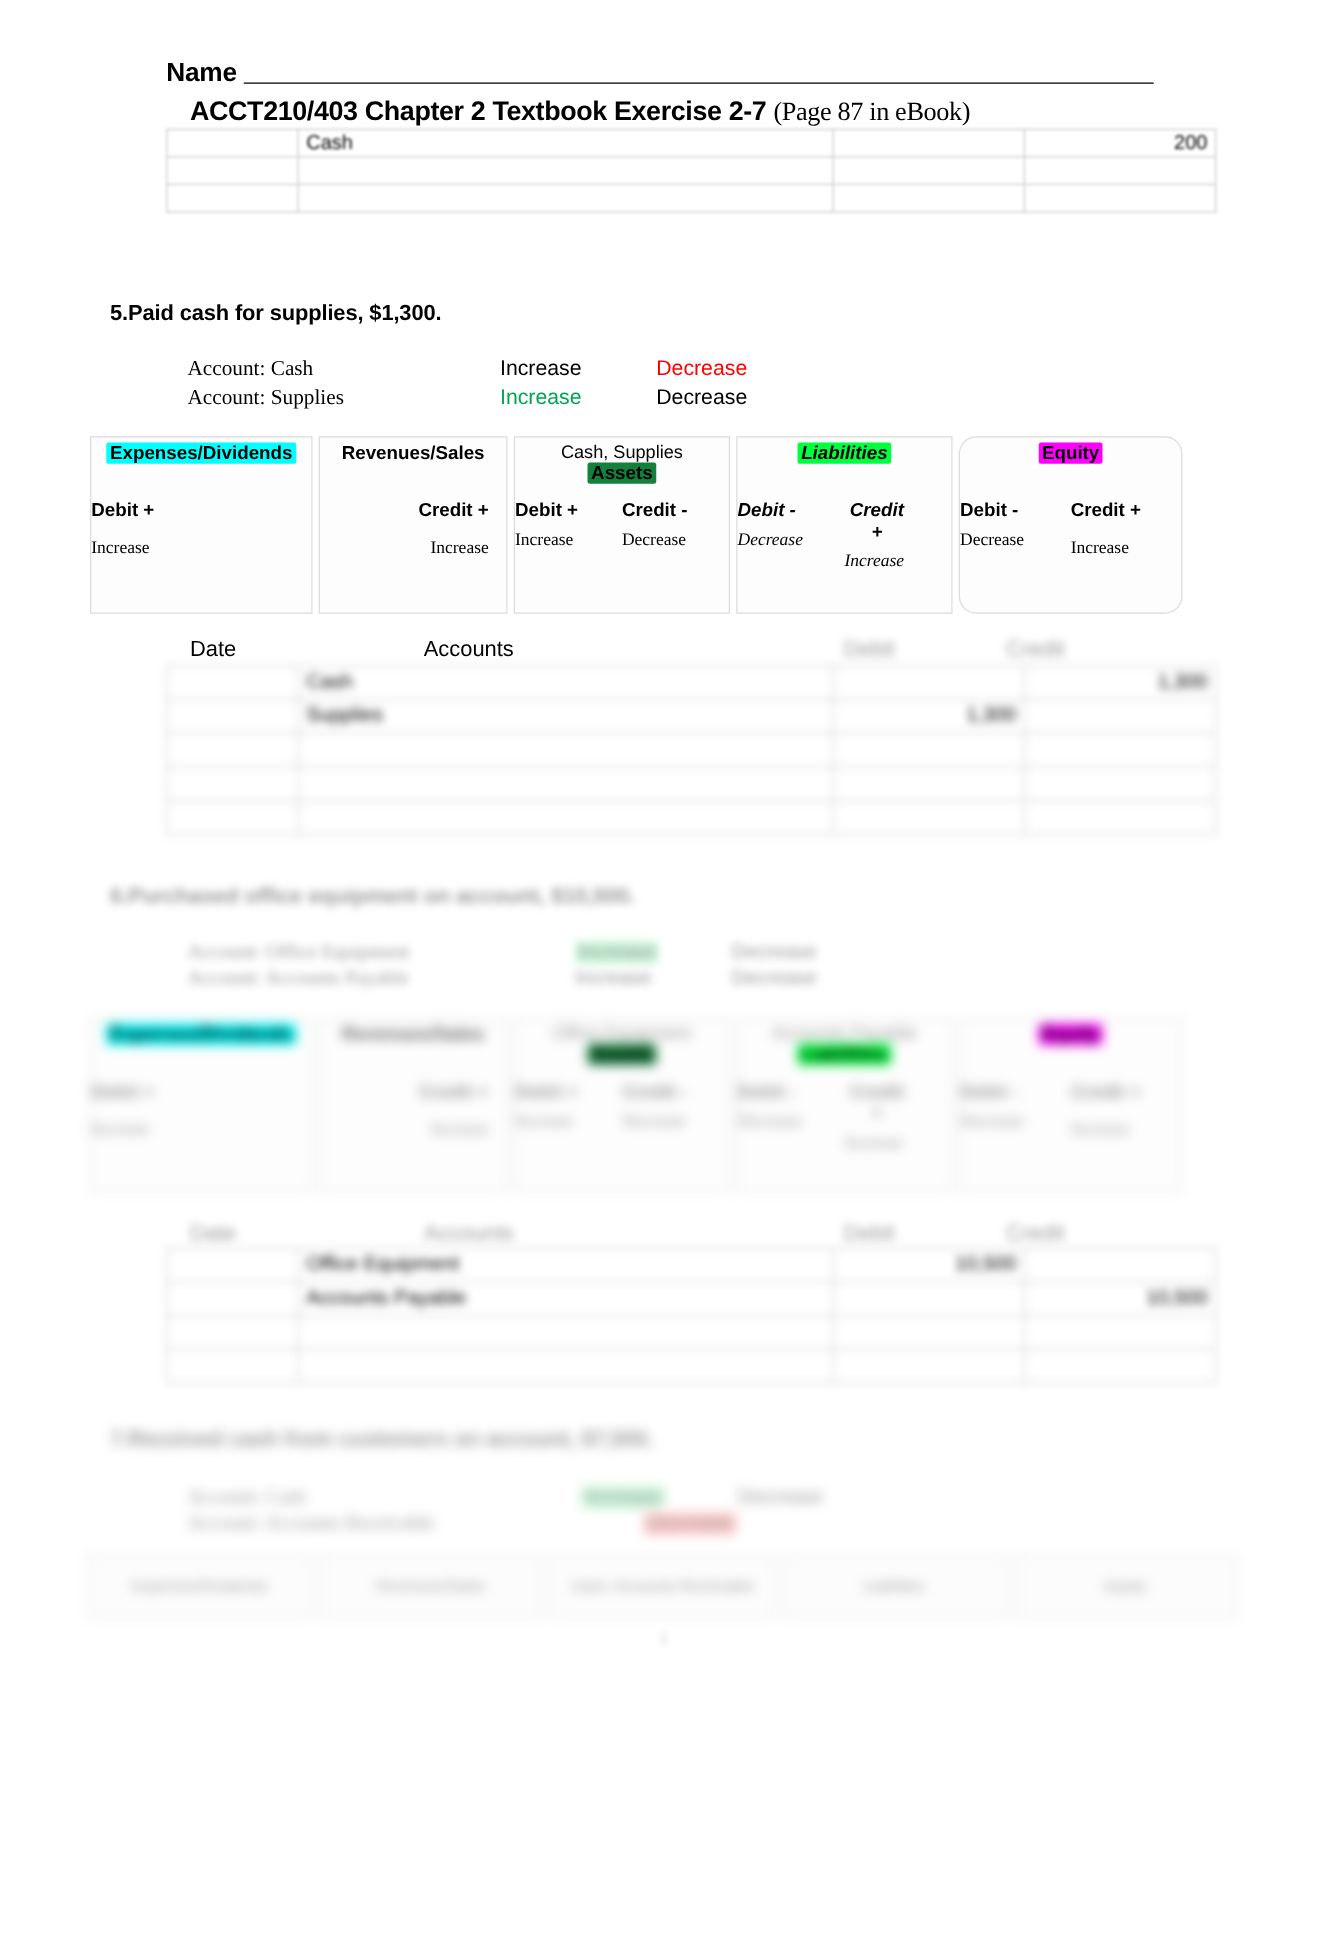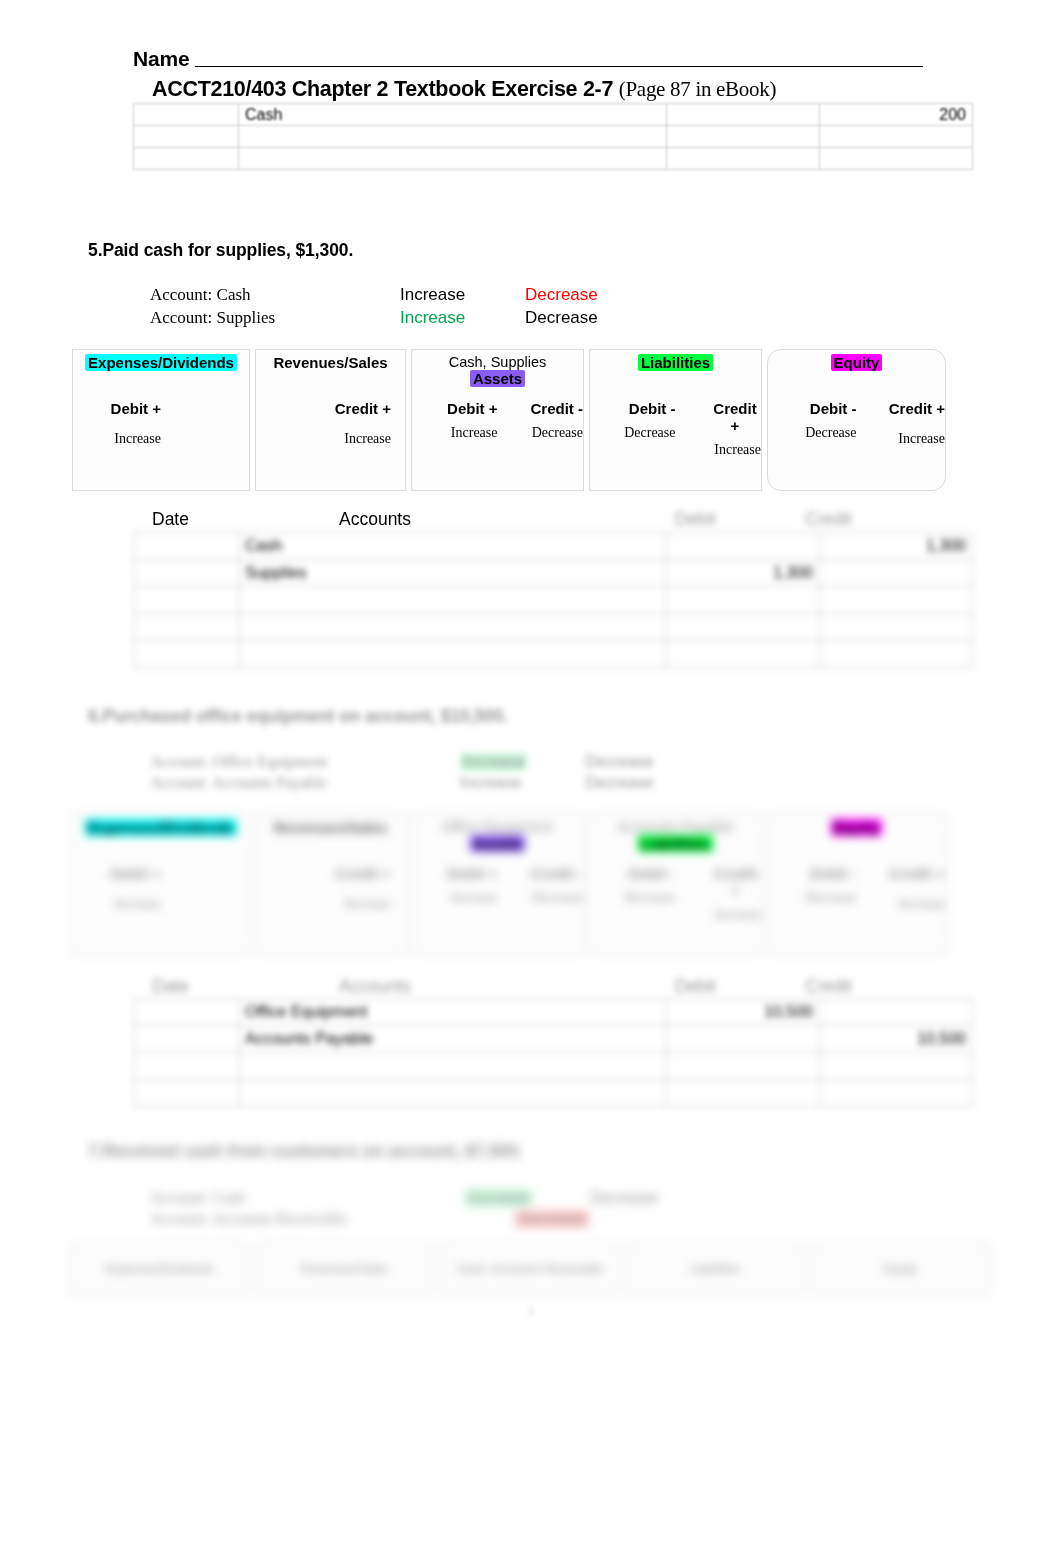--- a/index.html
+++ b/index.html
@@ -138,36 +138,36 @@
   }
   .cat {
     font-size: 15px;
     font-weight: bold;
     line-height: 16px;
     text-align: center;
     padding: 0 3px;
     border-radius: 2px;
   }
   .hl-cyan    { background: #00ffff; }
-  .hl-yellow  { background: #8b5cf6; }
+  .hl-yellow  { background: #15803d; }
   .hl-green   { background: #00ff3c; }
   .hl-magenta { background: #ff00ff; }
   .hl-none    { background: transparent; }
 
   .cat-wrap { text-align: center; width: 100%; }
 
   .box-cols {
     flex: 1;
     display: flex;
   }
   .box-col {
     flex: 1;
     display: flex;
     flex-direction: column;
-    align-items: flex-end;
+    align-items: flex-start;
     justify-content: flex-start;
     padding-top: 2px;
     box-sizing: border-box;
   }
   .dc {
     font-size: 15px;
     font-weight: bold;
     line-height: 17px;
     text-align: center;
   }
@@ -327,21 +327,21 @@
           <div class="dc">Debit +</div>
           <div class="eff">Increase</div>
         </div>
         <div class="box-col">
           <div class="dc">Credit -</div>
           <div class="eff">Decrease</div>
         </div>
       </div>
     </div>
 
-    <div class="acct-box" style="width:173px;">
+    <div class="acct-box" style="width:173px;font-style:italic;">
       <div class="box-top">
         <div class="memo"></div>
         <div class="cat-wrap"><span class="cat hl-green">Liabilities</span></div>
       </div>
       <div class="box-cols">
         <div class="box-col">
           <div class="dc">Debit -</div>
           <div class="eff">Decrease</div>
         </div>
         <div class="box-col">

